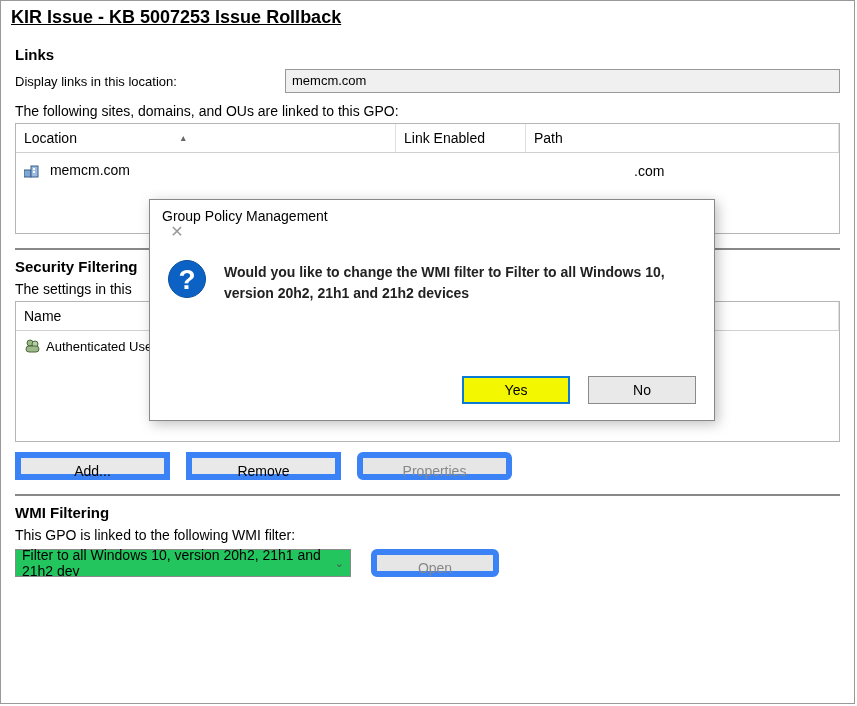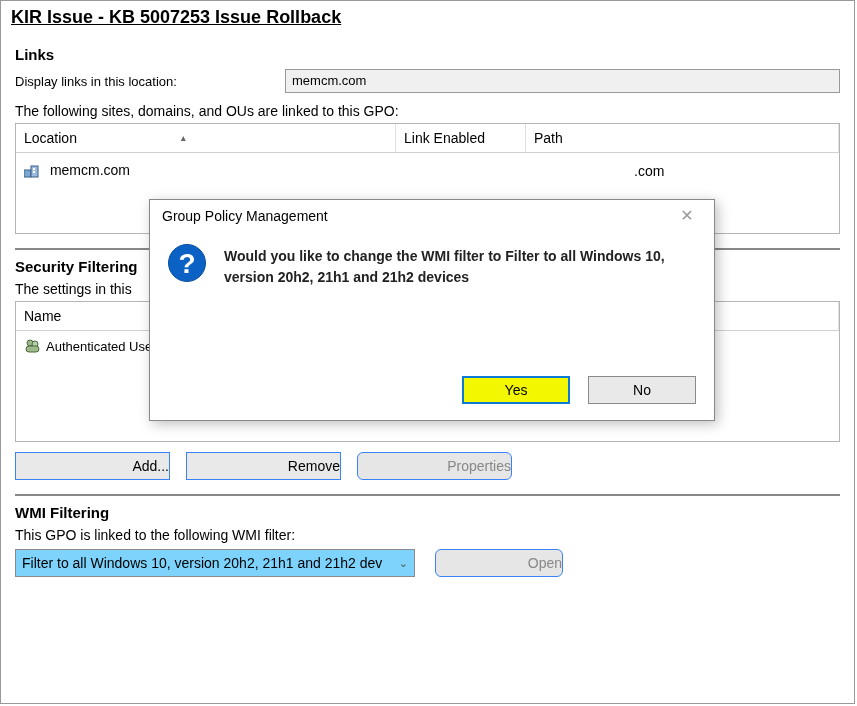--- a/index.html
+++ b/index.html
@@ -125,43 +125,43 @@
   }
   .sec-body { min-height: 110px; }
   .btnrow {
     display: flex;
     gap: 16px;
     margin-top: 10px;
   }
   .winbtn {
     width: 155px;
     height: 28px;
-    border: 1px solid #3b82f6;
+    border: 6px solid #3b82f6;
     background: #e9e9e9;
     font-size: 14px;
-    text-align: right;
+    text-align: center;
     line-height: 26px;
     cursor: default;
   }
   .winbtn.disabled {
     color: #888;
     background: #e6e6e6;
     border-radius: 6px;
   }
   .wmi-select {
     display: flex;
     align-items: center;
     gap: 20px;
     margin-top: 6px;
   }
   .wmi-combo {
-    width: 400px;
+    width: 336px;
     height: 28px;
     border: 1px solid #8a8a8a;
-    background: #7dd3fc;
+    background: #22c55e;
     display: flex;
     align-items: center;
     padding: 0 6px;
     justify-content: space-between;
     font-size: 14px;
   }
   .chev {
     font-size: 11px;
     color: #555;
   }
@@ -183,20 +183,21 @@
     border: 1px solid #888;
     box-shadow: 3px 3px 12px rgba(0,0,0,0.25);
     z-index: 100;
   }
   .dlg-title {
     padding: 8px 12px 0 12px;
     font-size: 14px;
     display: flex;
     justify-content: space-between;
     align-items: flex-start;
+    flex-direction: column;
   }
   .dlg-close {
     color: #999;
     font-size: 16px;
     width: 30px;
     text-align: center;
     line-height: 1;
   }
   .dlg-body {
     display: flex;

